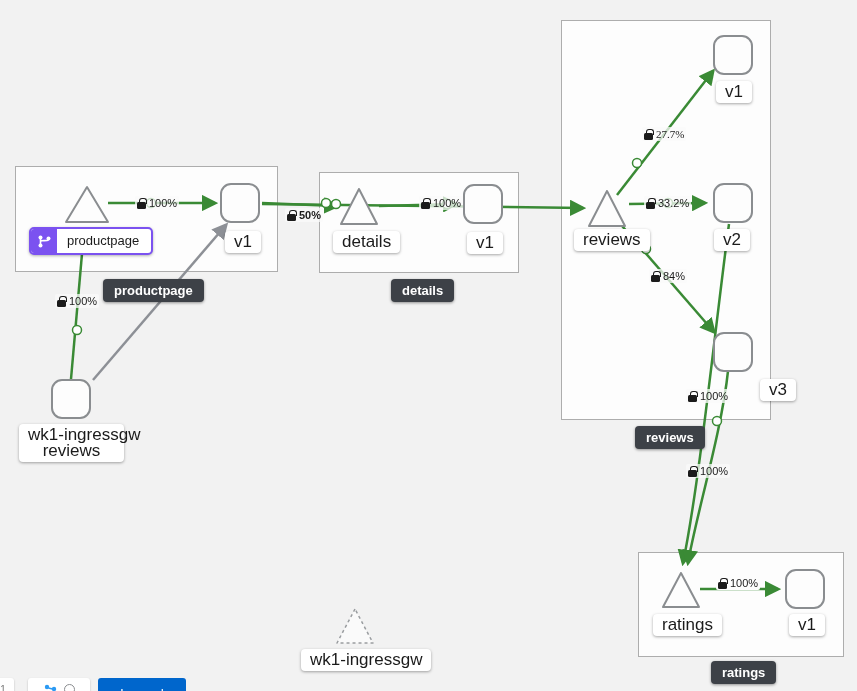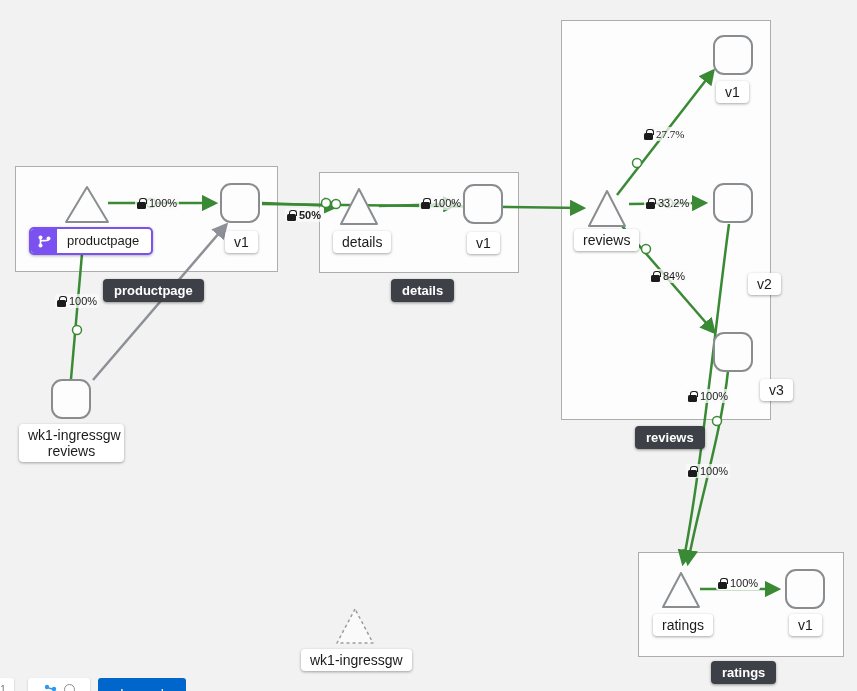--- a/index.html
+++ b/index.html
@@ -5,21 +5,21 @@
   * { margin:0; padding:0; box-sizing:border-box; }
   html,body { width:857px; height:691px; overflow:hidden; background:#f2f2f2;
               font-family:"Liberation Sans", sans-serif; color:#1b1b1b; position:relative; }
   #canvas { position:absolute; inset:0; }
 
   .group-box { position:absolute; background:#fdfdfd; border:1px solid #adadad; z-index:1; }
 
   #edge-layer { position:absolute; left:0; top:0; z-index:2; }
 
   .node-chip { position:absolute; z-index:3; background:#fff; border-radius:4px;
-               box-shadow:0 1px 3px rgba(0,0,0,0.35); padding:3px 9px; font-size:14px;
+               box-shadow:0 1px 3px rgba(0,0,0,0.35); padding:3px 9px; font-size:17px;
                line-height:16px; text-align:center; white-space:nowrap; }
 
   .selected-badge { position:absolute; z-index:4; display:flex; align-items:stretch;
                border:2px solid #7b52f0; border-radius:5px; background:#fff; overflow:hidden;
                box-shadow:0 1px 3px rgba(0,0,0,0.3); height:28px; }
   .selected-badge .badge-icon { background:#7b52f0; width:26px; display:flex;
                align-items:center; justify-content:center; }
   .selected-badge .badge-text { padding:4px 12px 4px 10px; font-size:13px; line-height:16px; }
 
   .dark-label { position:absolute; z-index:5; background:#3d4147; color:#fff;
@@ -119,21 +119,21 @@
 
   <div class="node-chip" style="left:225px; top:231px;">v1</div>
   <div class="node-chip" style="left:19px; top:424px; width:105px;">
     <div>wk1-ingressgw</div>
     <div>reviews</div>
   </div>
   <div class="node-chip" style="left:333px; top:231px;">details</div>
   <div class="node-chip" style="left:467px; top:232px;">v1</div>
   <div class="node-chip" style="left:574px; top:229px;">reviews</div>
   <div class="node-chip" style="left:716px; top:81px;">v1</div>
-  <div class="node-chip" style="left:748px; top:229px;margin-top:44px;">v2</div>
+  <div class="node-chip" style="left:714px; top:229px;">v2</div>
   <div class="node-chip" style="left:760px; top:379px;">v3</div>
   <div class="node-chip" style="left:653px; top:614px;">ratings</div>
   <div class="node-chip" style="left:789px; top:614px;">v1</div>
   <div class="node-chip" style="left:301px; top:649px;">wk1-ingressgw</div>
 
   <div class="dark-label" style="left:103px; top:279px;">productpage</div>
   <div class="dark-label" style="left:391px; top:279px;">details</div>
   <div class="dark-label" style="left:635px; top:426px;">reviews</div>
   <div class="dark-label" style="left:711px; top:661px;">ratings</div>
 

